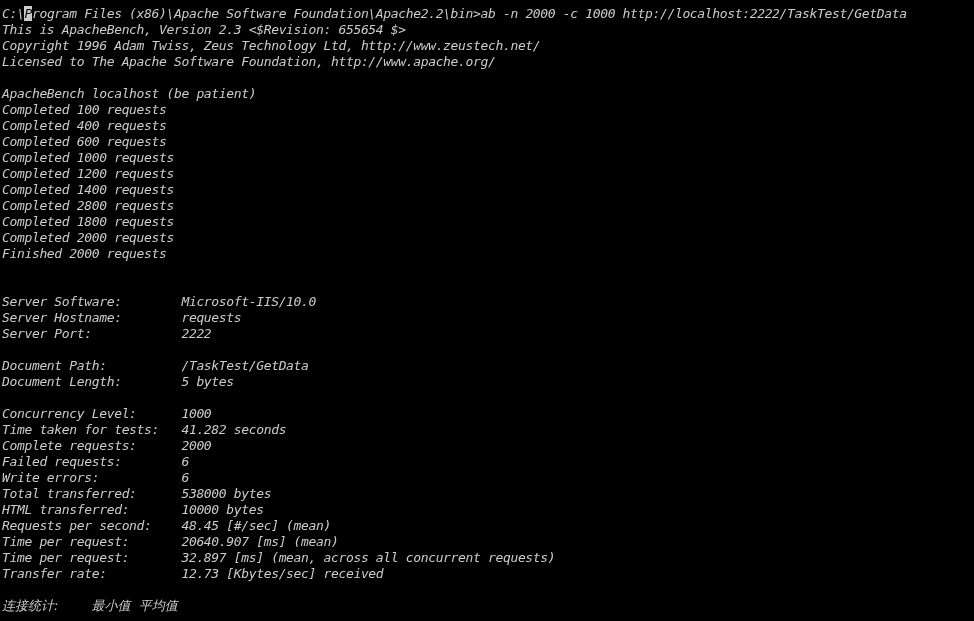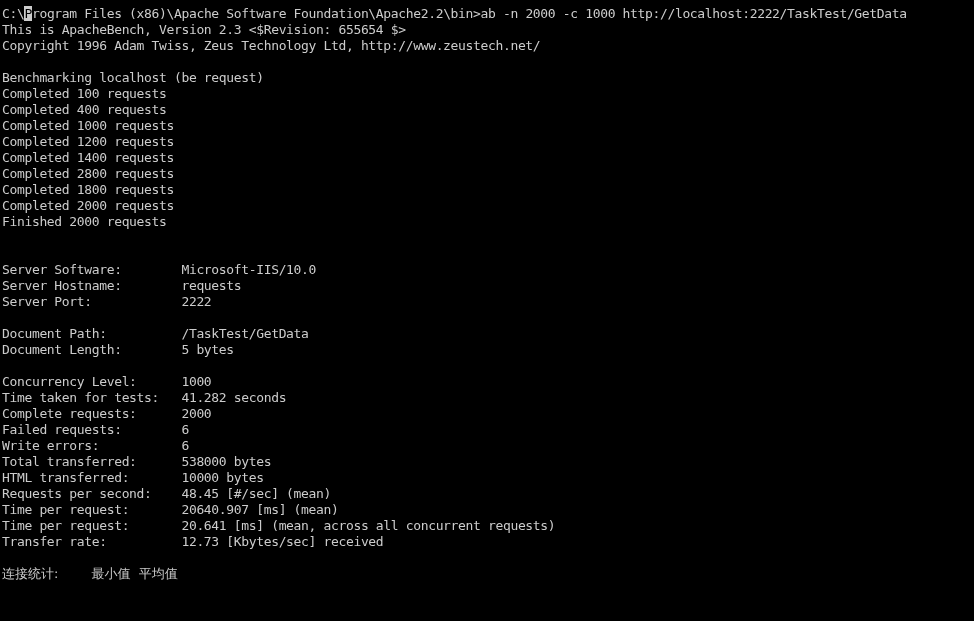--- a/index.html
+++ b/index.html
@@ -18,20 +18,21 @@
     height: 621px;
     background: #000000;
     color: #cccccc;
     font-family: "DejaVu Sans Mono", "Liberation Mono", monospace;
     font-size: 13px;
     line-height: 16px;
     letter-spacing: 0px;
     padding: 0;
     box-sizing: border-box;
     overflow: hidden;
+    font-style: italic;
   }
   .line {
     height: 16px;
     line-height: 16px;
     white-space: pre;
     font-family: "DejaVu Sans Mono", "Liberation Mono", monospace;
     font-size: 13px;
     display: block;
     letter-spacing: -0.35px;
   }
@@ -56,24 +57,26 @@
 </head>
 <body>
 
 <div id="console">
   <div id="lines-wrap">
 
     <div class="line"><span>C:\</span><span class="cursor">P</span><span>rogram Files (x86)\Apache Software Foundation\Apache2.2\bin&gt;ab -n 2000 -c 1000 http://localhost:2222/TaskTest/GetData</span></div>
 
     <div class="line">This is ApacheBench, Version 2.3 &lt;$Revision: 655654 $&gt;</div>
     <div class="line">Copyright 1996 Adam Twiss, Zeus Technology Ltd, http://www.zeustech.net/</div>
+    <div class="line">Licensed to The Apache Software Foundation, http://www.apache.org/</div>
     <div class="line blank"></div>
-    <div class="line">Benchmarking localhost (be request)</div>
+    <div class="line">ApacheBench localhost (be patient)</div>
     <div class="line">Completed 100 requests</div>
     <div class="line">Completed 400 requests</div>
+    <div class="line">Completed 600 requests</div>
     <div class="line">Completed 1000 requests</div>
     <div class="line">Completed 1200 requests</div>
     <div class="line">Completed 1400 requests</div>
     <div class="line">Completed 2800 requests</div>
     <div class="line">Completed 1800 requests</div>
     <div class="line">Completed 2000 requests</div>
     <div class="line">Finished 2000 requests</div>
     <div class="line blank"></div>
     <div class="line blank"></div>
     <div class="line">Server Software:        Microsoft-IIS/10.0</div>
@@ -85,19 +88,19 @@
     <div class="line blank"></div>
     <div class="line">Concurrency Level:      1000</div>
     <div class="line">Time taken for tests:   41.282 seconds</div>
     <div class="line">Complete requests:      2000</div>
     <div class="line">Failed requests:        6</div>
     <div class="line">Write errors:           6</div>
     <div class="line">Total transferred:      538000 bytes</div>
     <div class="line">HTML transferred:       10000 bytes</div>
     <div class="line">Requests per second:    48.45 [#/sec] (mean)</div>
     <div class="line">Time per request:       20640.907 [ms] (mean)</div>
-    <div class="line">Time per request:       20.641 [ms] (mean, across all concurrent requests)</div>
+    <div class="line">Time per request:       32.897 [ms] (mean, across all concurrent requests)</div>
     <div class="line">Transfer rate:          12.73 [Kbytes/sec] received</div>
     <div class="line blank"></div>
     <div class="line cjk">连接统计:        最小值  平均值</div>
 
   </div>
 </div>
 
 </body></html>

